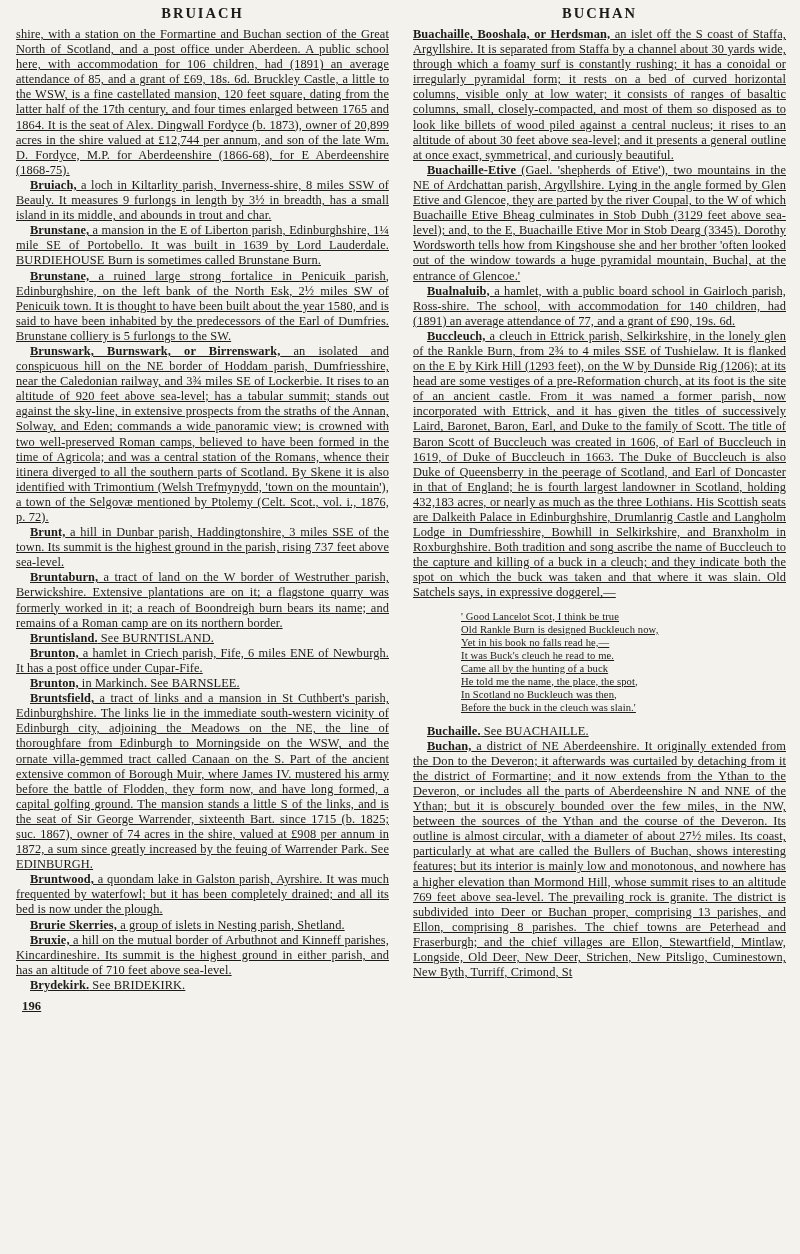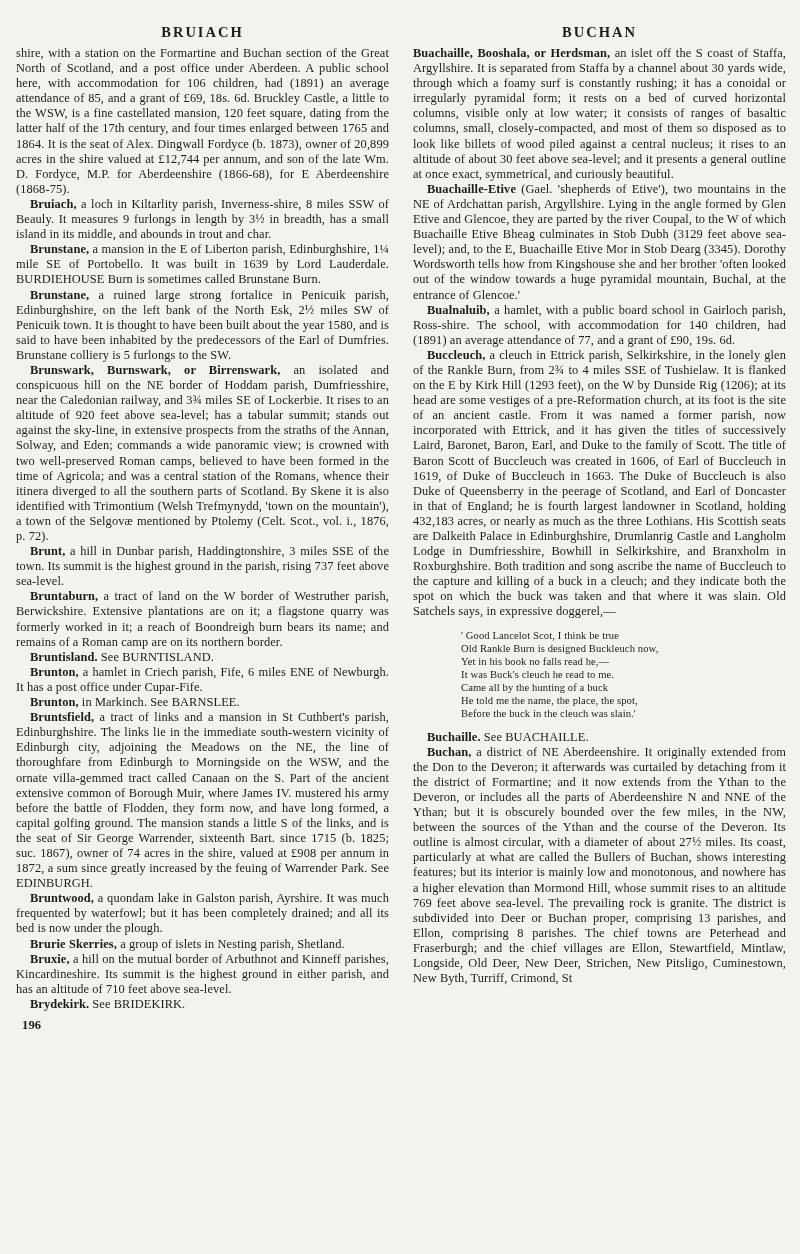--- a/index.html
+++ b/index.html
@@ -8,21 +8,21 @@
     background: #f4f2ec;
   }
   body {
     width: 800px;
     height: 1254px;
     overflow: hidden;
     font-family: "Liberation Serif", "DejaVu Serif", serif;
     color: #1d1c1a;
   }
   .page {
-    padding: 24px 14px 0 16px;
+    padding: 5px 14px 0 16px;
   }
   .headers {
     display: flex;
     gap: 24px;
     margin-bottom: 5px;
   }
   .col-header {
     flex: 1;
     text-align: center;
     font-weight: bold;
@@ -33,20 +33,21 @@
     display: flex;
     gap: 24px;
   }
   .column {
     flex: 1;
     min-width: 0;
     text-align: justify;
     font-size: 12.4px;
     line-height: 15.1px;
     letter-spacing: 0.1px;
+    text-decoration: underline;
   }
   p.entry {
     margin: 0;
     text-indent: 14px;
   }
   p.noindent {
     text-indent: 0;
   }
   .lead {
     font-weight: bold;
@@ -103,20 +104,21 @@
       <p class="entry"><span class="lead">Bualnaluib,</span><span> a hamlet, with a public board school in Gairloch parish, Ross-shire. The school, with accommodation for 140 children, had (1891) an average attendance of 77, and a grant of £90, 19s. 6d.</span></p>
       <p class="entry"><span class="lead">Buccleuch,</span><span> a cleuch in Ettrick parish, Selkirkshire, in the lonely glen of the Rankle Burn, from 2¾ to 4 miles SSE of Tushielaw. It is flanked on the E by Kirk Hill (1293 feet), on the W by Dunside Rig (1206); at its head are some vestiges of a pre-Reformation church, at its foot is the site of an ancient castle. From it was named a former parish, now incorporated with Ettrick, and it has given the titles of successively Laird, Baronet, Baron, Earl, and Duke to the family of Scott. The title of Baron Scott of Buccleuch was created in 1606, of Earl of Buccleuch in 1619, of Duke of Buccleuch in 1663. The Duke of Buccleuch is also Duke of Queensberry in the peerage of Scotland, and Earl of Doncaster in that of England; he is fourth largest landowner in Scotland, holding 432,183 acres, or nearly as much as the three Lothians. His Scottish seats are Dalkeith Palace in Edinburghshire, Drumlanrig Castle and Langholm Lodge in Dumfriesshire, Bowhill in Selkirkshire, and Branxholm in Roxburghshire. Both tradition and song ascribe the name of Buccleuch to the capture and killing of a buck in a cleuch; and they indicate both the spot on which the buck was taken and that where it was slain. Old Satchels says, in expressive doggerel,—</span></p>
 
       <div class="verse">
         <div class="verse-line">' Good Lancelot Scot, I think be true</div>
         <div class="verse-line">Old Rankle Burn is designed Buckleuch now,</div>
         <div class="verse-line">Yet in his book no falls read he,—</div>
         <div class="verse-line">It was Buck's cleuch he read to me.</div>
         <div class="verse-line">Came all by the hunting of a buck</div>
         <div class="verse-line">He told me the name, the place, the spot,</div>
+        <div class="verse-line">In Scotland no Buckleuch was then,</div>
         <div class="verse-line">Before the buck in the cleuch was slain.'</div>
       </div>
 
       <p class="entry"><span class="lead">Buchaille.</span><span> See BUACHAILLE.</span></p>
       <p class="entry"><span class="lead">Buchan,</span><span> a district of NE Aberdeenshire. It originally extended from the Don to the Deveron; it afterwards was curtailed by detaching from it the district of Formartine; and it now extends from the Ythan to the Deveron, or includes all the parts of Aberdeenshire N and NNE of the Ythan; but it is obscurely bounded over the few miles, in the NW, between the sources of the Ythan and the course of the Deveron. Its outline is almost circular, with a diameter of about 27½ miles. Its coast, particularly at what are called the Bullers of Buchan, shows interesting features; but its interior is mainly low and monotonous, and nowhere has a higher elevation than Mormond Hill, whose summit rises to an altitude 769 feet above sea-level. The prevailing rock is granite. The district is subdivided into Deer or Buchan proper, comprising 13 parishes, and Ellon, comprising 8 parishes. The chief towns are Peterhead and Fraserburgh; and the chief villages are Ellon, Stewartfield, Mintlaw, Longside, Old Deer, New Deer, Strichen, New Pitsligo, Cuminestown, New Byth, Turriff, Crimond, St</span></p>
     </div>
 
   </div>
 </div>
 

